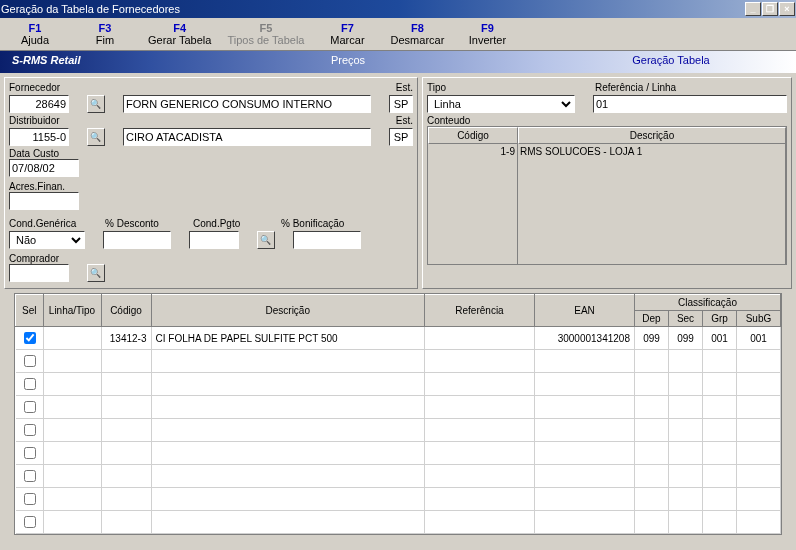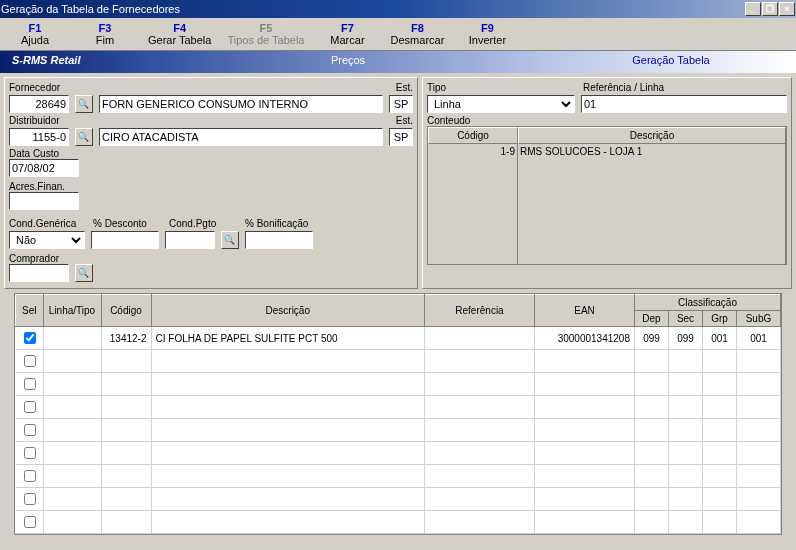--- a/index.html
+++ b/index.html
@@ -13,21 +13,21 @@
     .tool-label { color: #000; }
     .tool-label.disabled { color: #808080; }
     .ribbon { display: flex; height: 22px; }
     .ribbon-left { background: linear-gradient(to right, #0a1f6b, #3050a0); color: #fff; font-style: italic; font-weight: bold; padding: 3px 12px; width: 150px; }
     .ribbon-mid { flex: 1; background: linear-gradient(to right, #3050a0, #b8c5e8); color: #fff; text-align: center; padding: 3px; }
     .ribbon-right { background: linear-gradient(to right, #b8c5e8, #fff); color: #0000a0; font-weight: normal; padding: 3px 20px; width: 250px; text-align: center; }
     .main { padding: 4px; display: flex; gap: 4px; }
     .panel { border: 1px solid #fff; border-right-color: #808080; border-bottom-color: #808080; background: #d4d0c8; padding: 4px; }
     .left-col { flex: 1; }
     .right-col { width: 370px; }
-    .row { display: flex; align-items: center; gap: 6px; margin-bottom: 2px; }
+    .row { display: flex; align-items: center; gap: 18px; margin-bottom: 2px; }
     .lbl { font-size: 10px; color: #000; }
     input[type="text"], select { height: 18px; border: 1px solid #808080; border-top-color: #404040; border-left-color: #404040; border-right-color: #fff; border-bottom-color: #fff; background: #fff; padding: 0 2px; font-size: 11px; }
     input[type="text"].right { text-align: right; }
     .binoc { width: 18px; height: 18px; background: #d4d0c8; border: 1px solid #fff; border-right-color: #404040; border-bottom-color: #404040; display: inline-flex; align-items: center; justify-content: center; font-size: 9px; }
     .grid { border: 1px solid #808080; background: #fff; }
     .grid-head { display: flex; background: #d4d0c8; }
     .grid-head > div { border: 1px solid #fff; border-right-color: #808080; border-bottom-color: #808080; text-align: center; padding: 2px; font-size: 10px; }
     .grid-body { display: flex; min-height: 120px; background: #d4d0c8; }
     .grid-body > div { border-right: 1px solid #808080; padding: 2px; font-size: 10px; text-align: right; }
     .main-table { margin: 0 14px; border: 1px solid #808080; background: #fff; }
@@ -177,21 +177,21 @@
         <th style="width:34px">Dep</th>
         <th style="width:34px">Sec</th>
         <th style="width:34px">Grp</th>
         <th style="width:44px">SubG</th>
       </tr>
     </thead>
     <tbody>
       <tr>
         <td style="text-align:center"><input type="checkbox" class="chk" checked="" style=""></td>
         <td></td>
-        <td style="text-align:right">13412-2</td>
+        <td style="text-align:right">13412-3</td>
         <td>CI FOLHA DE PAPEL SULFITE PCT 500</td>
         <td></td>
         <td style="text-align:right">3000001341208</td>
         <td style="text-align:center">099</td>
         <td style="text-align:center">099</td>
         <td style="text-align:center">001</td>
         <td style="text-align:center">001</td>
       </tr>
       <tr class="empty-row">
           <td style="text-align:center"><input type="checkbox" class="chk" style=""></td>

